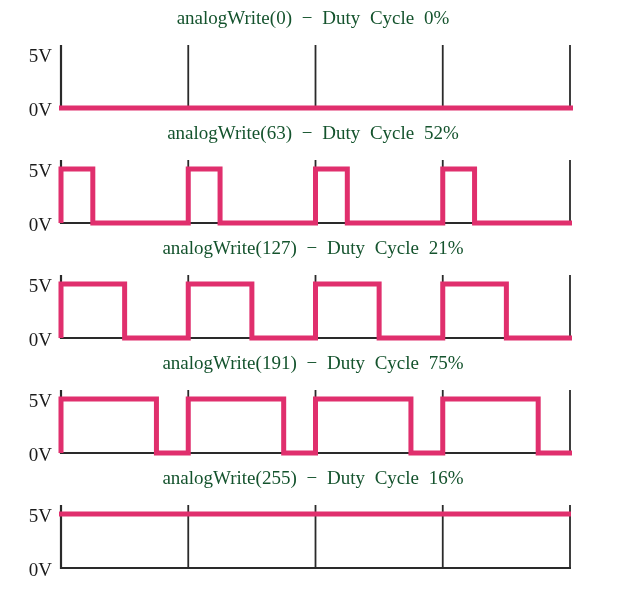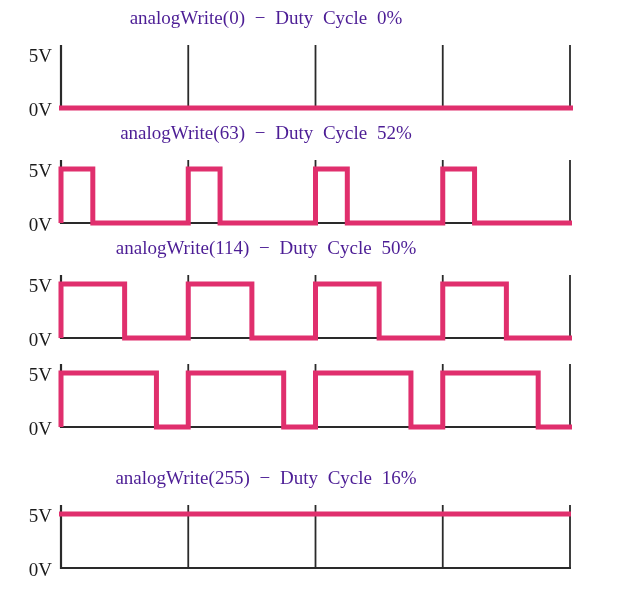--- a/index.html
+++ b/index.html
@@ -19,23 +19,24 @@
     position: relative;
     width: 619px;
     height: 115px;
   }
   .panel-title {
     width: 532px;
     height: 26px;
     line-height: 26px;
     text-align: center;
     font-size: 19px;
-    color: #4c1d95;
+    color: #14532d;
     word-spacing: 5px;
     white-space: pre;
+    margin-left: 47px;
   }
   .wave-svg {
     display: block;
     overflow: visible;
   }
   .ylab {
     font-size: 19px;
     fill: #1b1b1b;
     font-family: "Liberation Serif", "DejaVu Serif", serif;
   }
@@ -66,34 +67,35 @@
         <line x1="188.25" y1="14" x2="188.25" y2="77" stroke="#2a2a2a" stroke-width="1.8"></line>
         <line x1="315.5" y1="14" x2="315.5" y2="77" stroke="#2a2a2a" stroke-width="1.8"></line>
         <line x1="442.75" y1="14" x2="442.75" y2="77" stroke="#2a2a2a" stroke-width="1.8"></line>
         <line x1="570" y1="14" x2="570" y2="77" stroke="#2a2a2a" stroke-width="1.8"></line>
         <path d="M 61 77 L 61.00 23 L 92.81 23 L 92.81 77 L 188.25 77 L 188.25 23 L 220.06 23 L 220.06 77 L 315.50 77 L 315.50 23 L 347.31 23 L 347.31 77 L 442.75 77 L 442.75 23 L 474.56 23 L 474.56 77 L 570.00 77 L 572 77" fill="none" stroke="#e02f6d" stroke-width="5" stroke-linejoin="miter" stroke-linecap="butt"></path>
         <text x="52" y="31" text-anchor="end" class="ylab">5V</text>
         <text x="52" y="85" text-anchor="end" class="ylab">0V</text>
       </svg>
     </section>
     <section class="panel">
-      <div class="panel-title">analogWrite(114) − Duty Cycle 50%</div>
+      <div class="panel-title">analogWrite(127) − Duty Cycle 21%</div>
       <svg width="619" height="89" class="wave-svg">
         <line x1="61" y1="14" x2="61" y2="78" stroke="#2a2a2a" stroke-width="2.2"></line>
         <line x1="60" y1="77" x2="571" y2="77" stroke="#2a2a2a" stroke-width="2"></line>
         <line x1="188.25" y1="14" x2="188.25" y2="77" stroke="#2a2a2a" stroke-width="1.8"></line>
         <line x1="315.5" y1="14" x2="315.5" y2="77" stroke="#2a2a2a" stroke-width="1.8"></line>
         <line x1="442.75" y1="14" x2="442.75" y2="77" stroke="#2a2a2a" stroke-width="1.8"></line>
         <line x1="570" y1="14" x2="570" y2="77" stroke="#2a2a2a" stroke-width="1.8"></line>
         <path d="M 61 77 L 61.00 23 L 124.63 23 L 124.63 77 L 188.25 77 L 188.25 23 L 251.88 23 L 251.88 77 L 315.50 77 L 315.50 23 L 379.13 23 L 379.13 77 L 442.75 77 L 442.75 23 L 506.38 23 L 506.38 77 L 570.00 77 L 572 77" fill="none" stroke="#e02f6d" stroke-width="5" stroke-linejoin="miter" stroke-linecap="butt"></path>
         <text x="52" y="31" text-anchor="end" class="ylab">5V</text>
         <text x="52" y="85" text-anchor="end" class="ylab">0V</text>
       </svg>
     </section>
     <section class="panel">
+      <div class="panel-title">analogWrite(191) − Duty Cycle 75%</div>
       <svg width="619" height="89" class="wave-svg">
         <line x1="61" y1="14" x2="61" y2="78" stroke="#2a2a2a" stroke-width="2.2"></line>
         <line x1="60" y1="77" x2="571" y2="77" stroke="#2a2a2a" stroke-width="2"></line>
         <line x1="188.25" y1="14" x2="188.25" y2="77" stroke="#2a2a2a" stroke-width="1.8"></line>
         <line x1="315.5" y1="14" x2="315.5" y2="77" stroke="#2a2a2a" stroke-width="1.8"></line>
         <line x1="442.75" y1="14" x2="442.75" y2="77" stroke="#2a2a2a" stroke-width="1.8"></line>
         <line x1="570" y1="14" x2="570" y2="77" stroke="#2a2a2a" stroke-width="1.8"></line>
         <path d="M 61 77 L 61.00 23 L 156.44 23 L 156.44 77 L 188.25 77 L 188.25 23 L 283.69 23 L 283.69 77 L 315.50 77 L 315.50 23 L 410.94 23 L 410.94 77 L 442.75 77 L 442.75 23 L 538.19 23 L 538.19 77 L 570.00 77 L 572 77" fill="none" stroke="#e02f6d" stroke-width="5" stroke-linejoin="miter" stroke-linecap="butt"></path>
         <text x="52" y="31" text-anchor="end" class="ylab">5V</text>
         <text x="52" y="85" text-anchor="end" class="ylab">0V</text>

